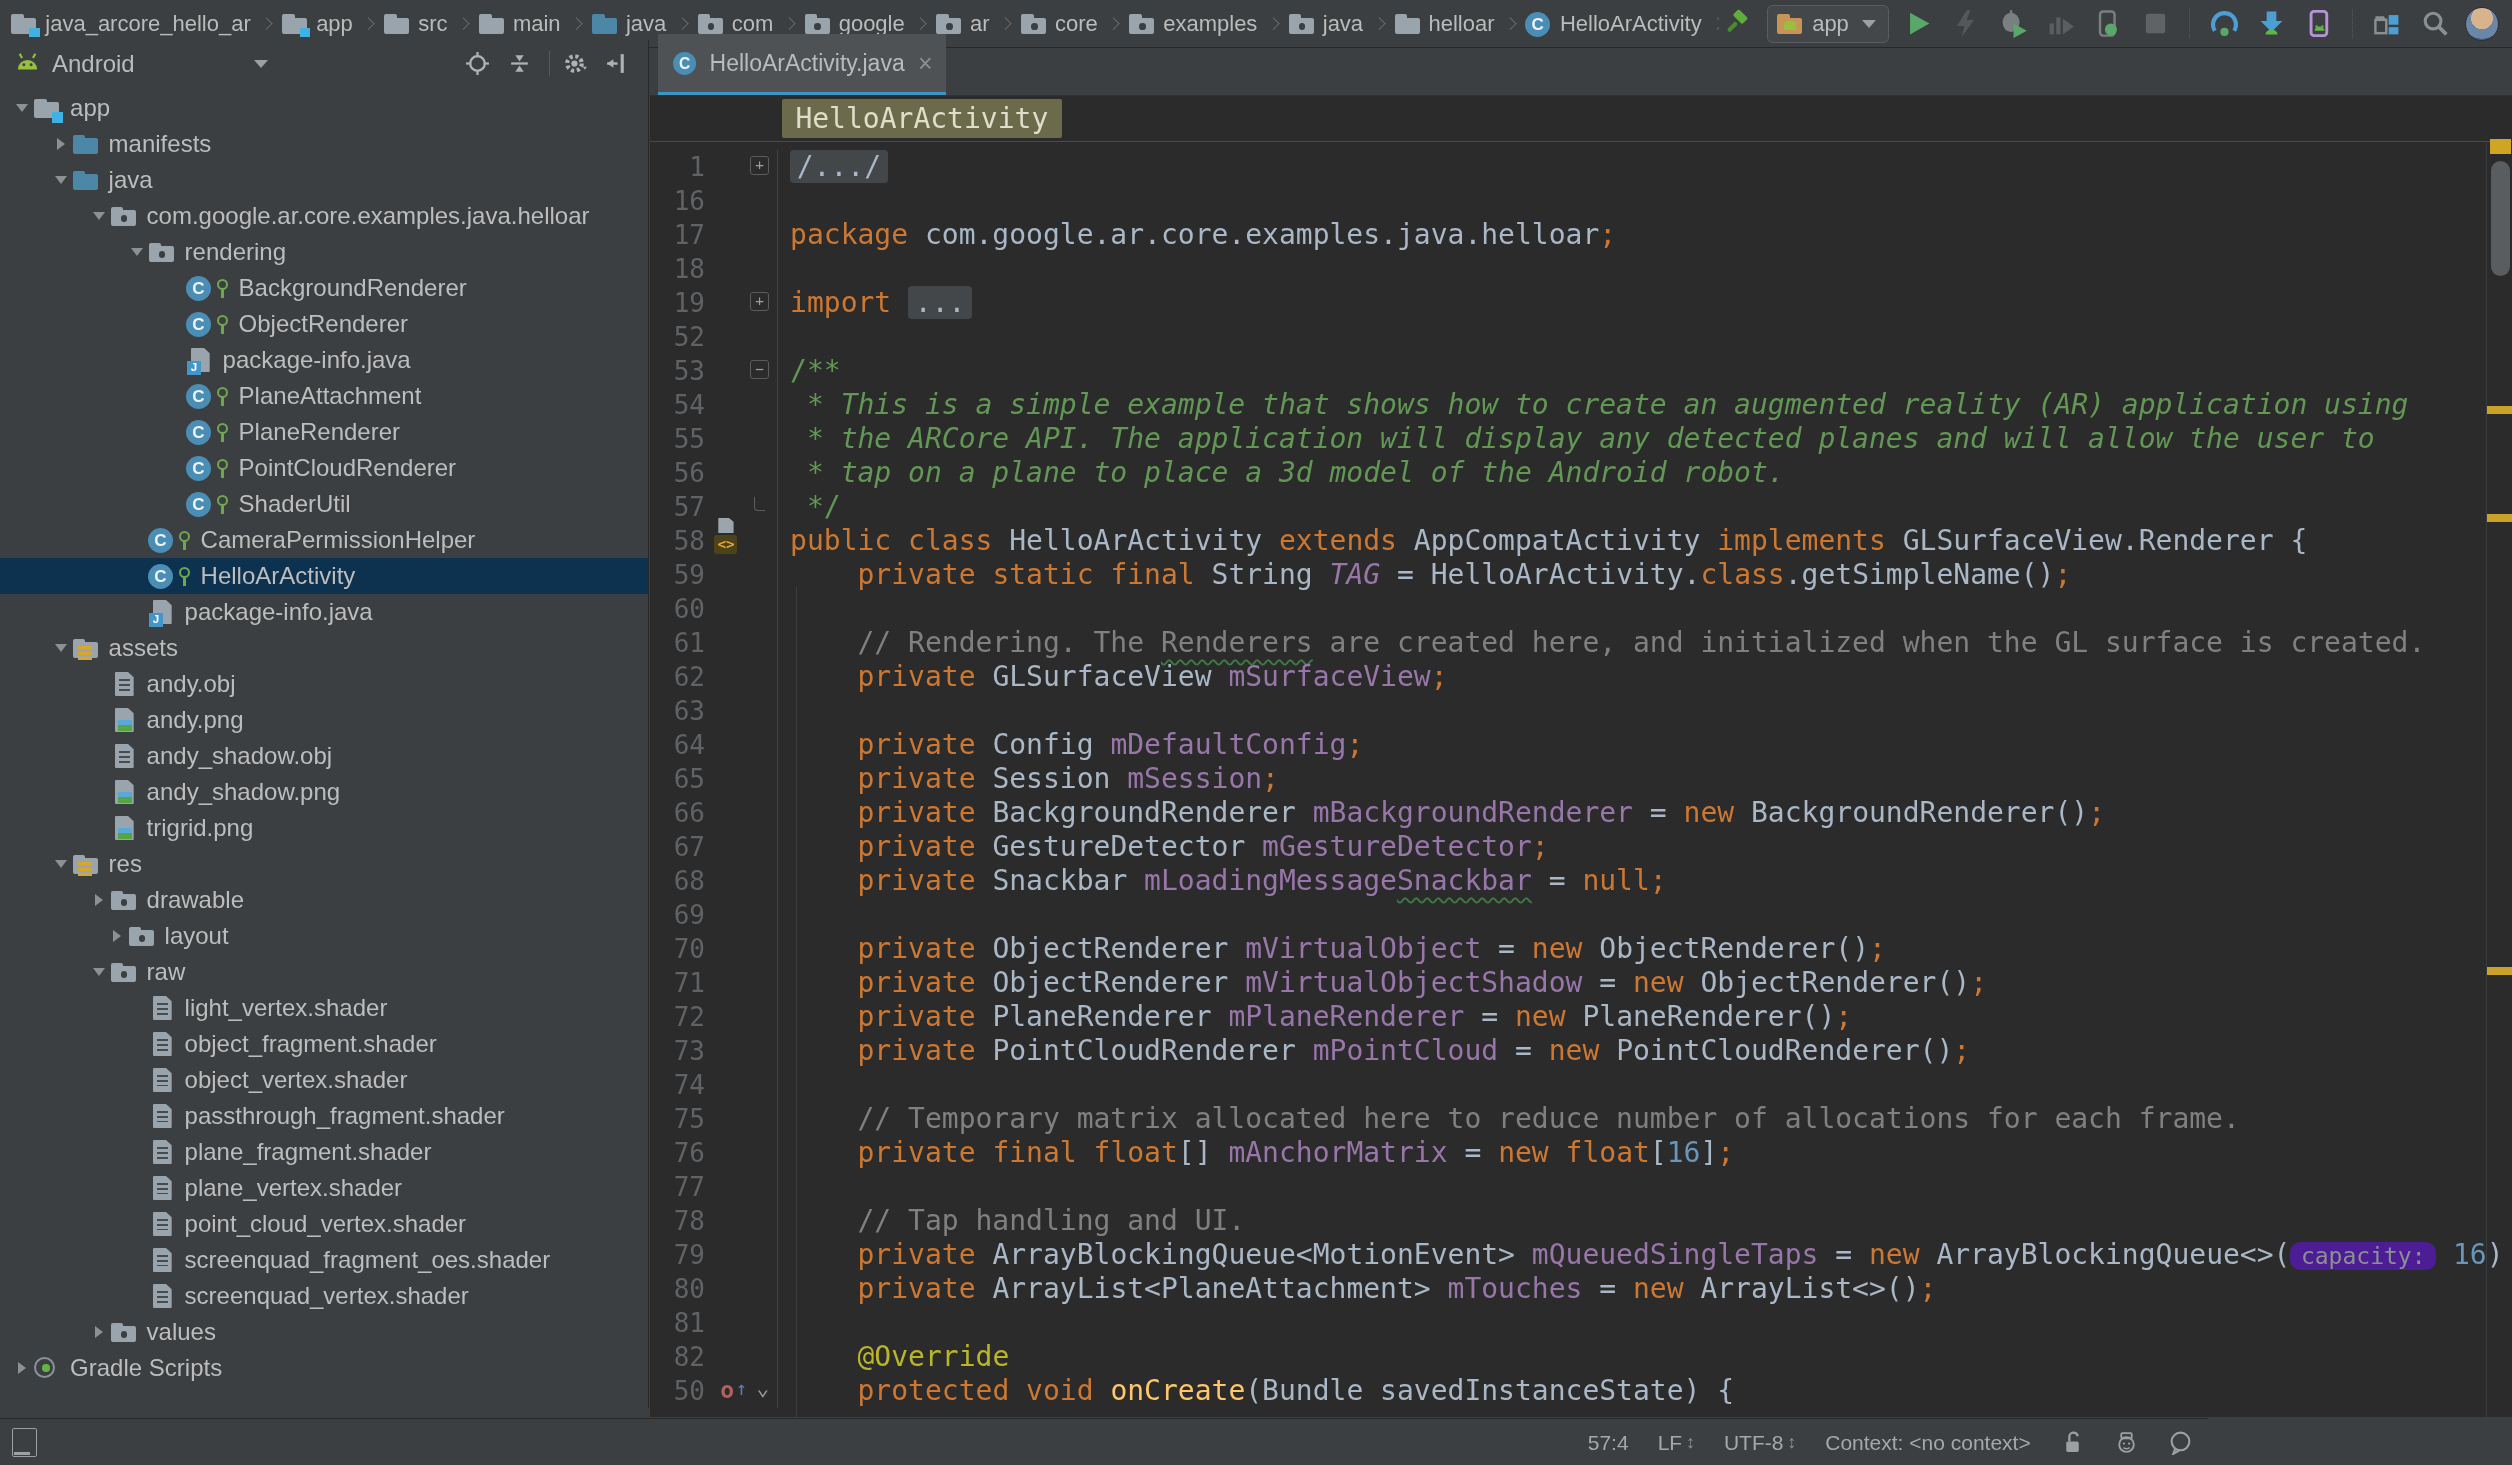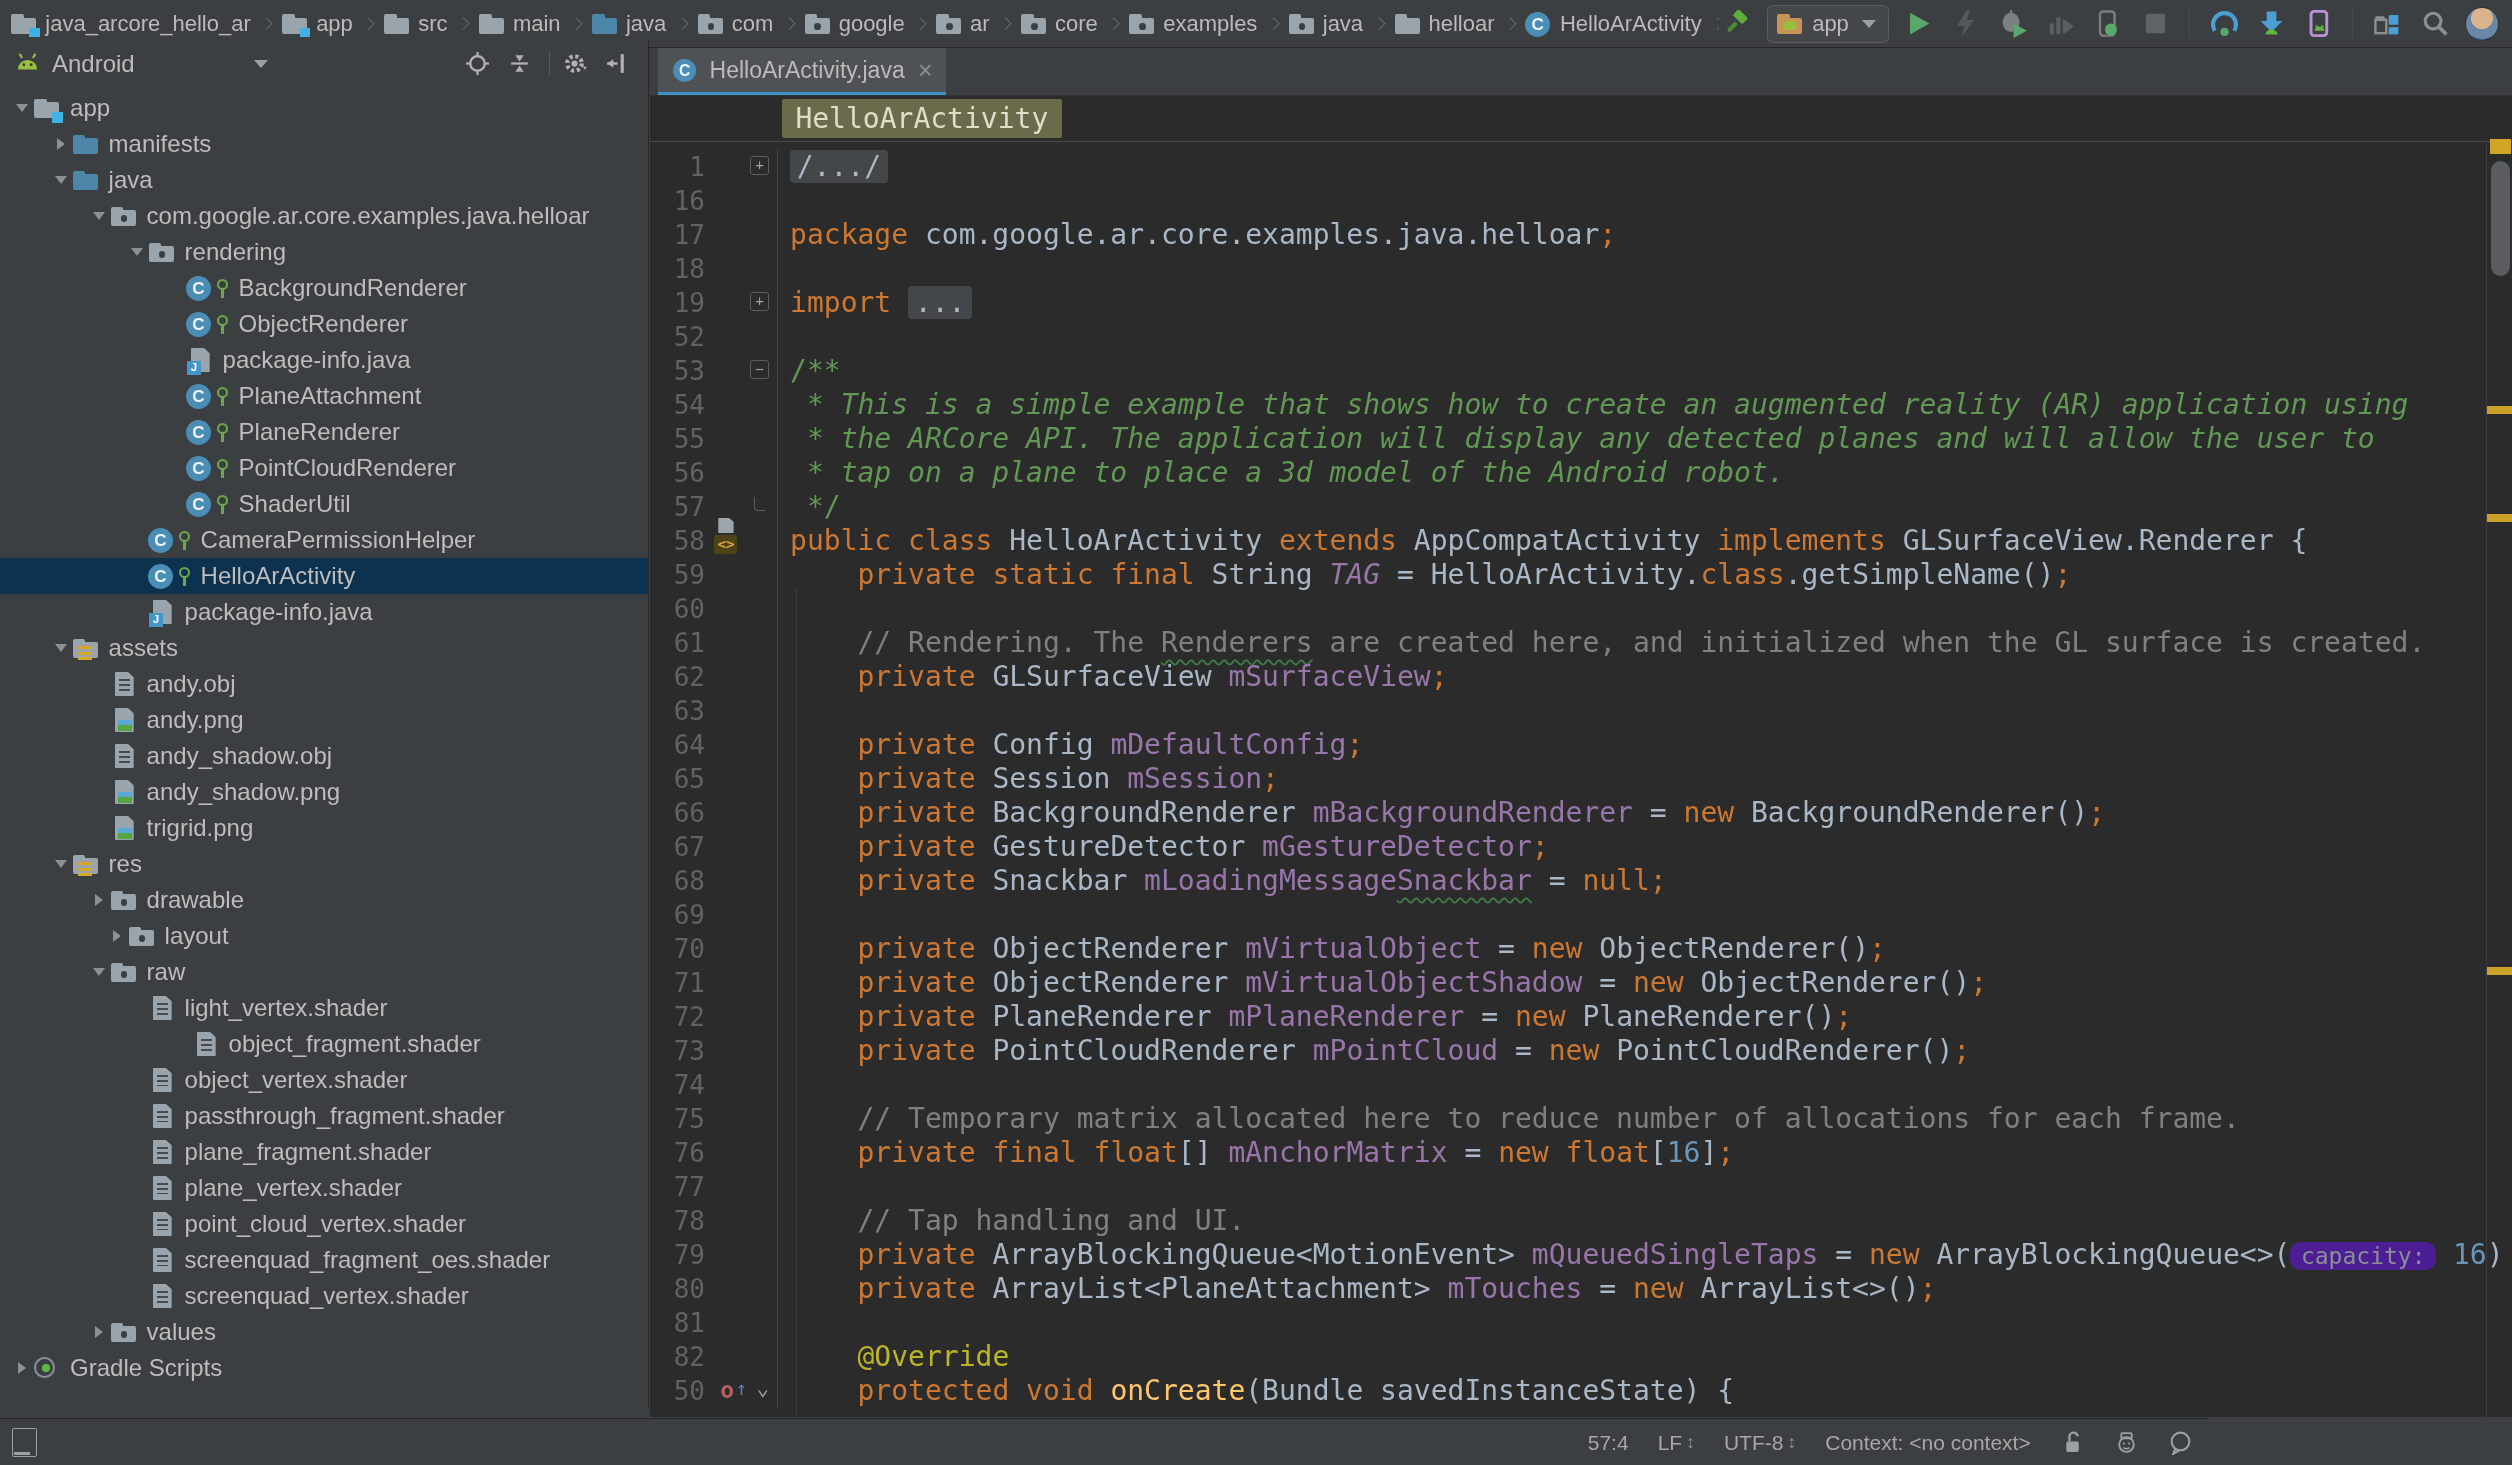--- a/index.html
+++ b/index.html
@@ -76,21 +76,21 @@
   .trow { height:36px; display:flex; align-items:center; white-space:nowrap; cursor:default; }
   .trow.selected { background:#0d3250; }
   .trow .arrow { width:21px; flex:none; display:flex; align-items:center; justify-content:center; }
   .arr-exp { width:0; height:0; border-left:6.7px solid transparent; border-right:6.7px solid transparent; border-top:8.6px solid #8c9193; }
   .arr-col { width:0; height:0; border-top:6.7px solid transparent; border-bottom:6.7px solid transparent; border-left:8.6px solid #8c9193; }
   .trow .tlabel { color:#bdbdbd; font-size:24px; margin-left:8.6px; }
 
   
   #editor { position:absolute; left:650px; top:49px; width:1863px; height:1368px; background:#2b2b2b; }
   #tabbar { height:47px; background:#3c3f41; border-bottom:1px solid #323232; display:flex; align-items:flex-end; }
-  #tab { height:47px; margin-left:7.6px; display:flex; align-items:center; gap:9.6px; padding:0 13.4px;
+  #tab { height:61px; margin-left:7.6px; display:flex; align-items:center; gap:9.6px; padding:0 13.4px;
     background:#4e5254; border-bottom:3.8px solid #3c95c5; color:#bbbbbb; font-size:23px; }
   #tab .close { color:#8a8e90; font-size:25px; margin-left:3.8px; }
   #crumbbar { height:46px; background:#2b2b2b; border-bottom:1px solid #4a4a4a; display:flex; align-items:center; }
   #crumb-pill { margin-left:132px; background:#6b6a4a; color:#e0decb; border-radius:1.9px;
      font:28px "DejaVu Sans Mono", monospace; padding:2.9px 13.4px; }
 
   #code { position:absolute; left:0; top:94px; width:1863px; height:1274px; overflow:hidden;
      font:28px/34px "DejaVu Sans Mono", monospace; padding-top:6.7px; }
   .cl { height:34px; display:flex; white-space:pre; }
   .gnum { width:55px; text-align:right; color:#606366; flex:none; font-size:26px; }
@@ -543,21 +543,21 @@
           </span>
           <span class="tlabel">raw</span>
         </div>
         <div class="trow" style="padding-left: 126px;">
           <span class="arrow"></span>
           <span class="fi fi-file fi-text">
             <i></i>
           </span>
           <span class="tlabel">light_vertex.shader</span>
         </div>
-        <div class="trow" style="padding-left: 126px; margin-left: 44px;">
+        <div class="trow" style="padding-left: 126px;">
           <span class="arrow"></span>
           <span class="fi fi-file fi-text">
             <i></i>
           </span>
           <span class="tlabel">object_fragment.shader</span>
         </div>
         <div class="trow" style="padding-left: 126px;">
           <span class="arrow"></span>
           <span class="fi fi-file fi-text">
             <i></i>

